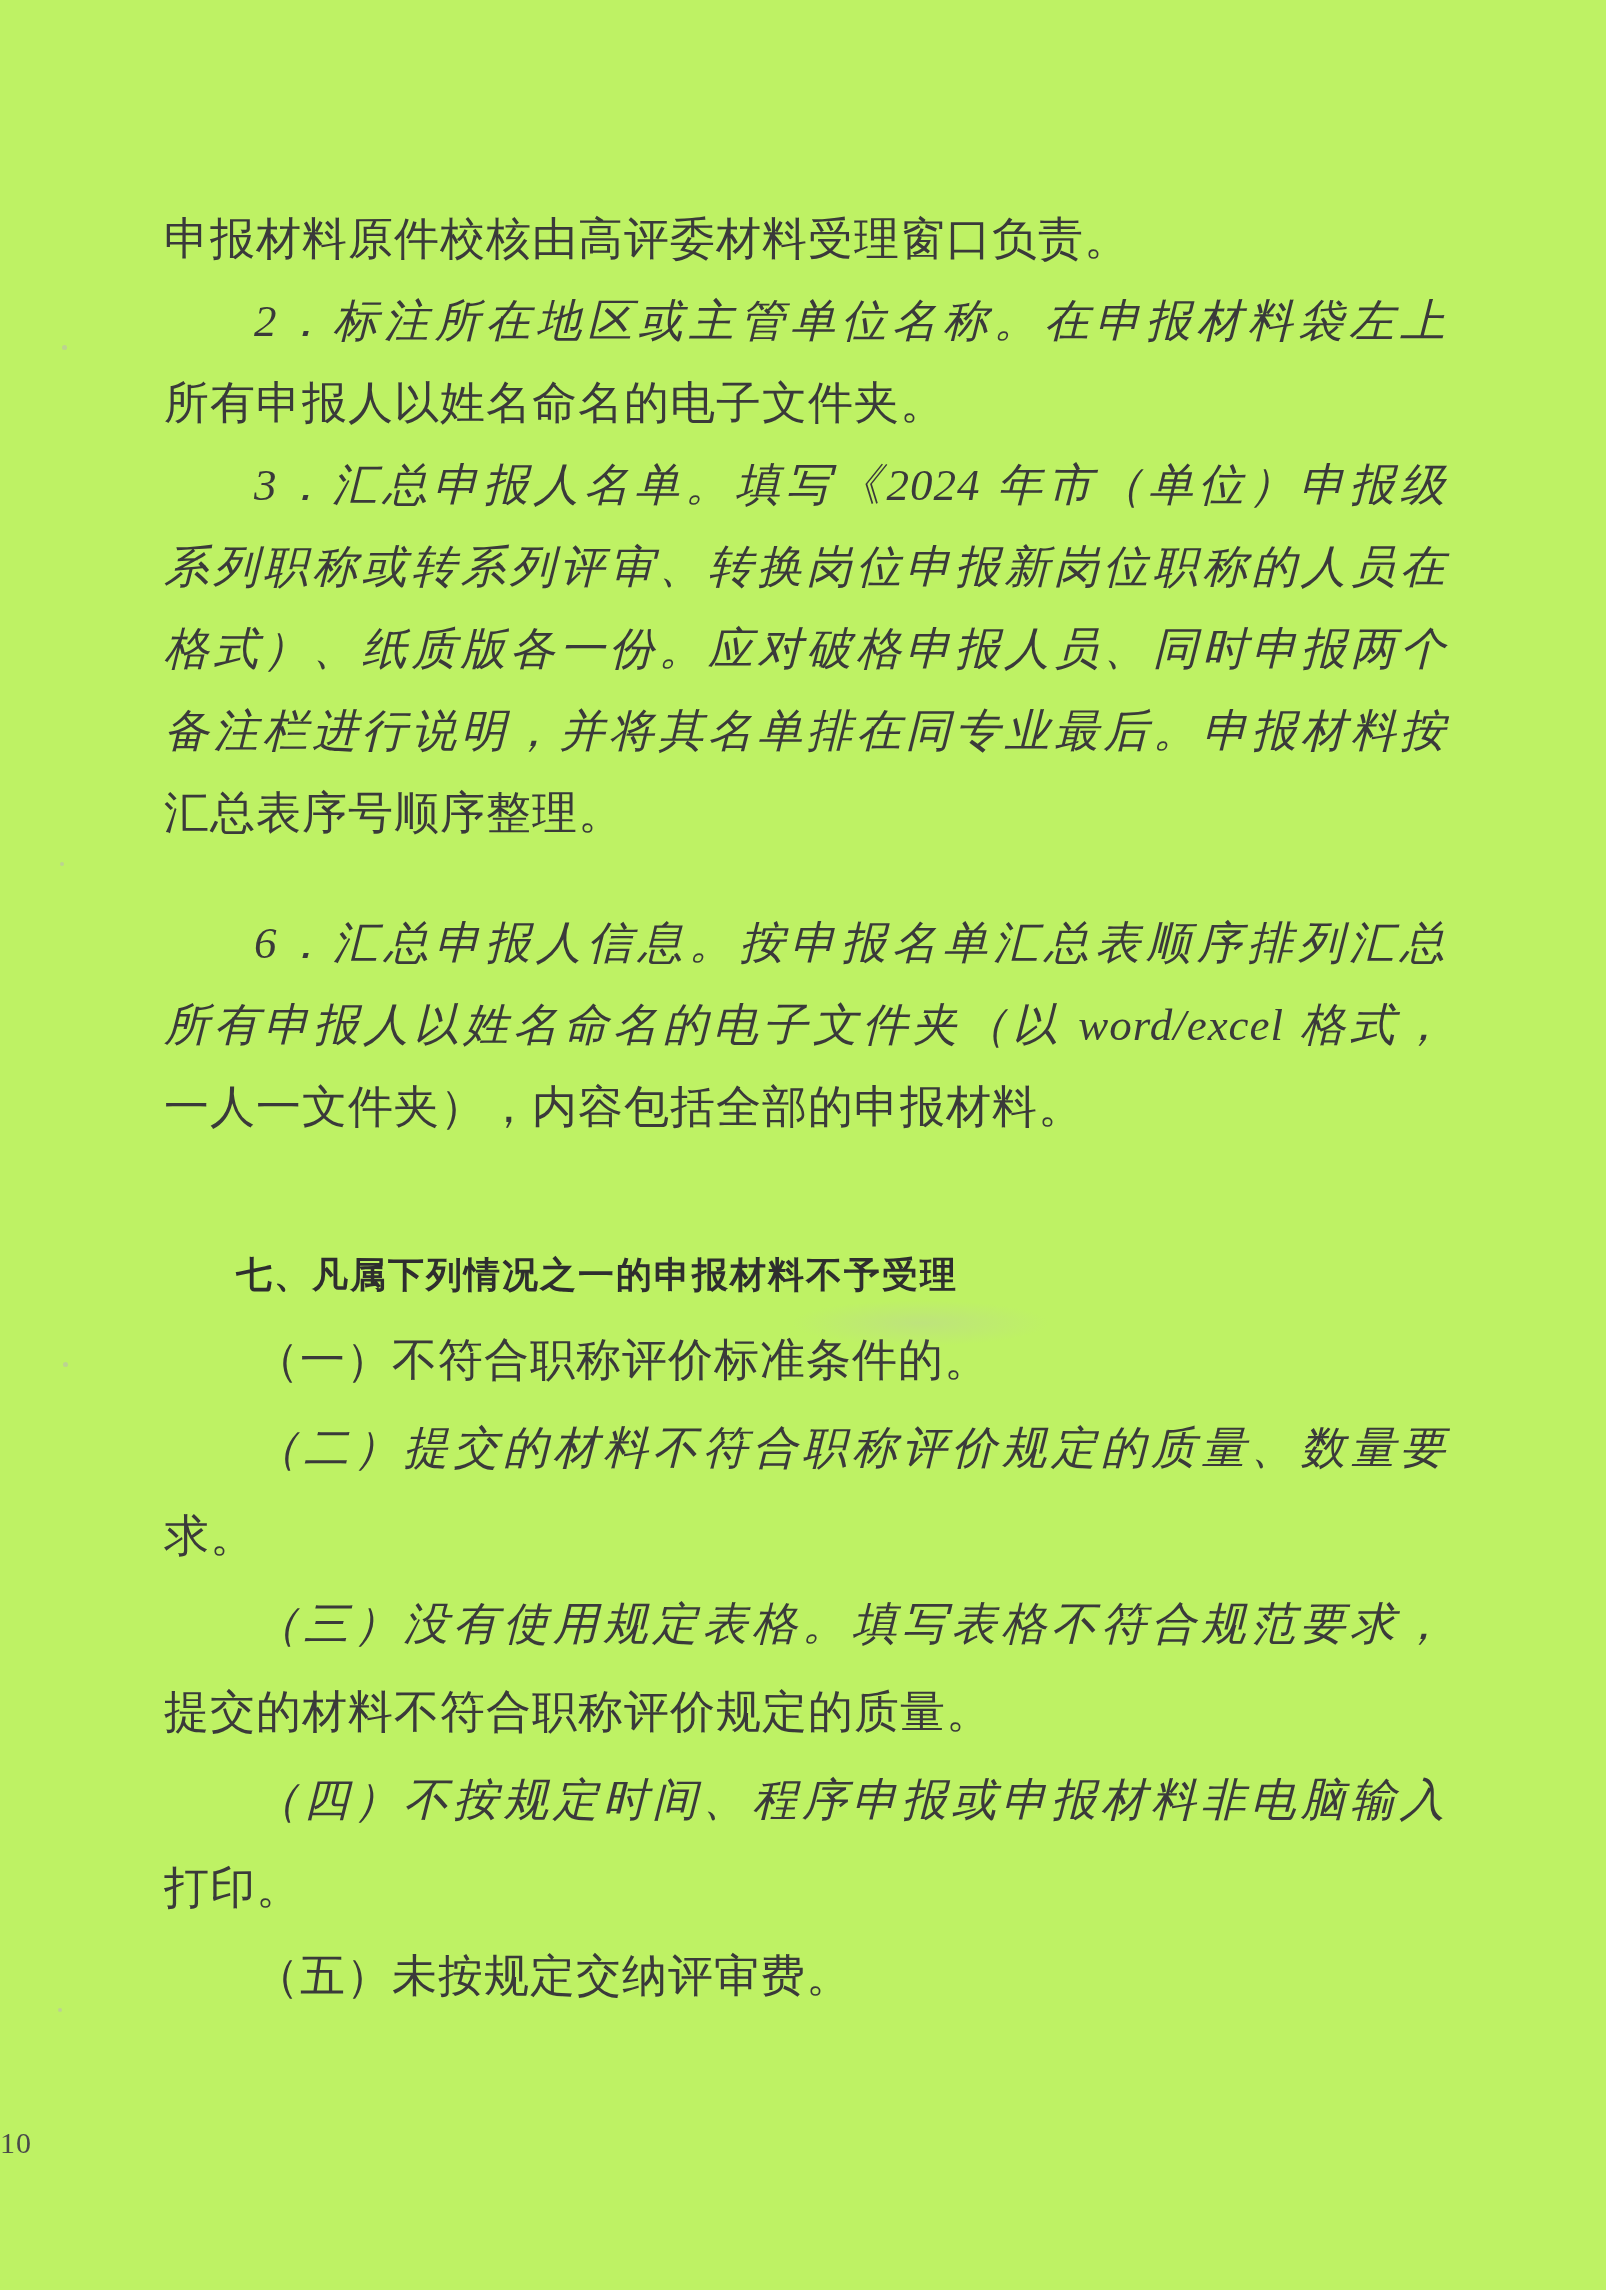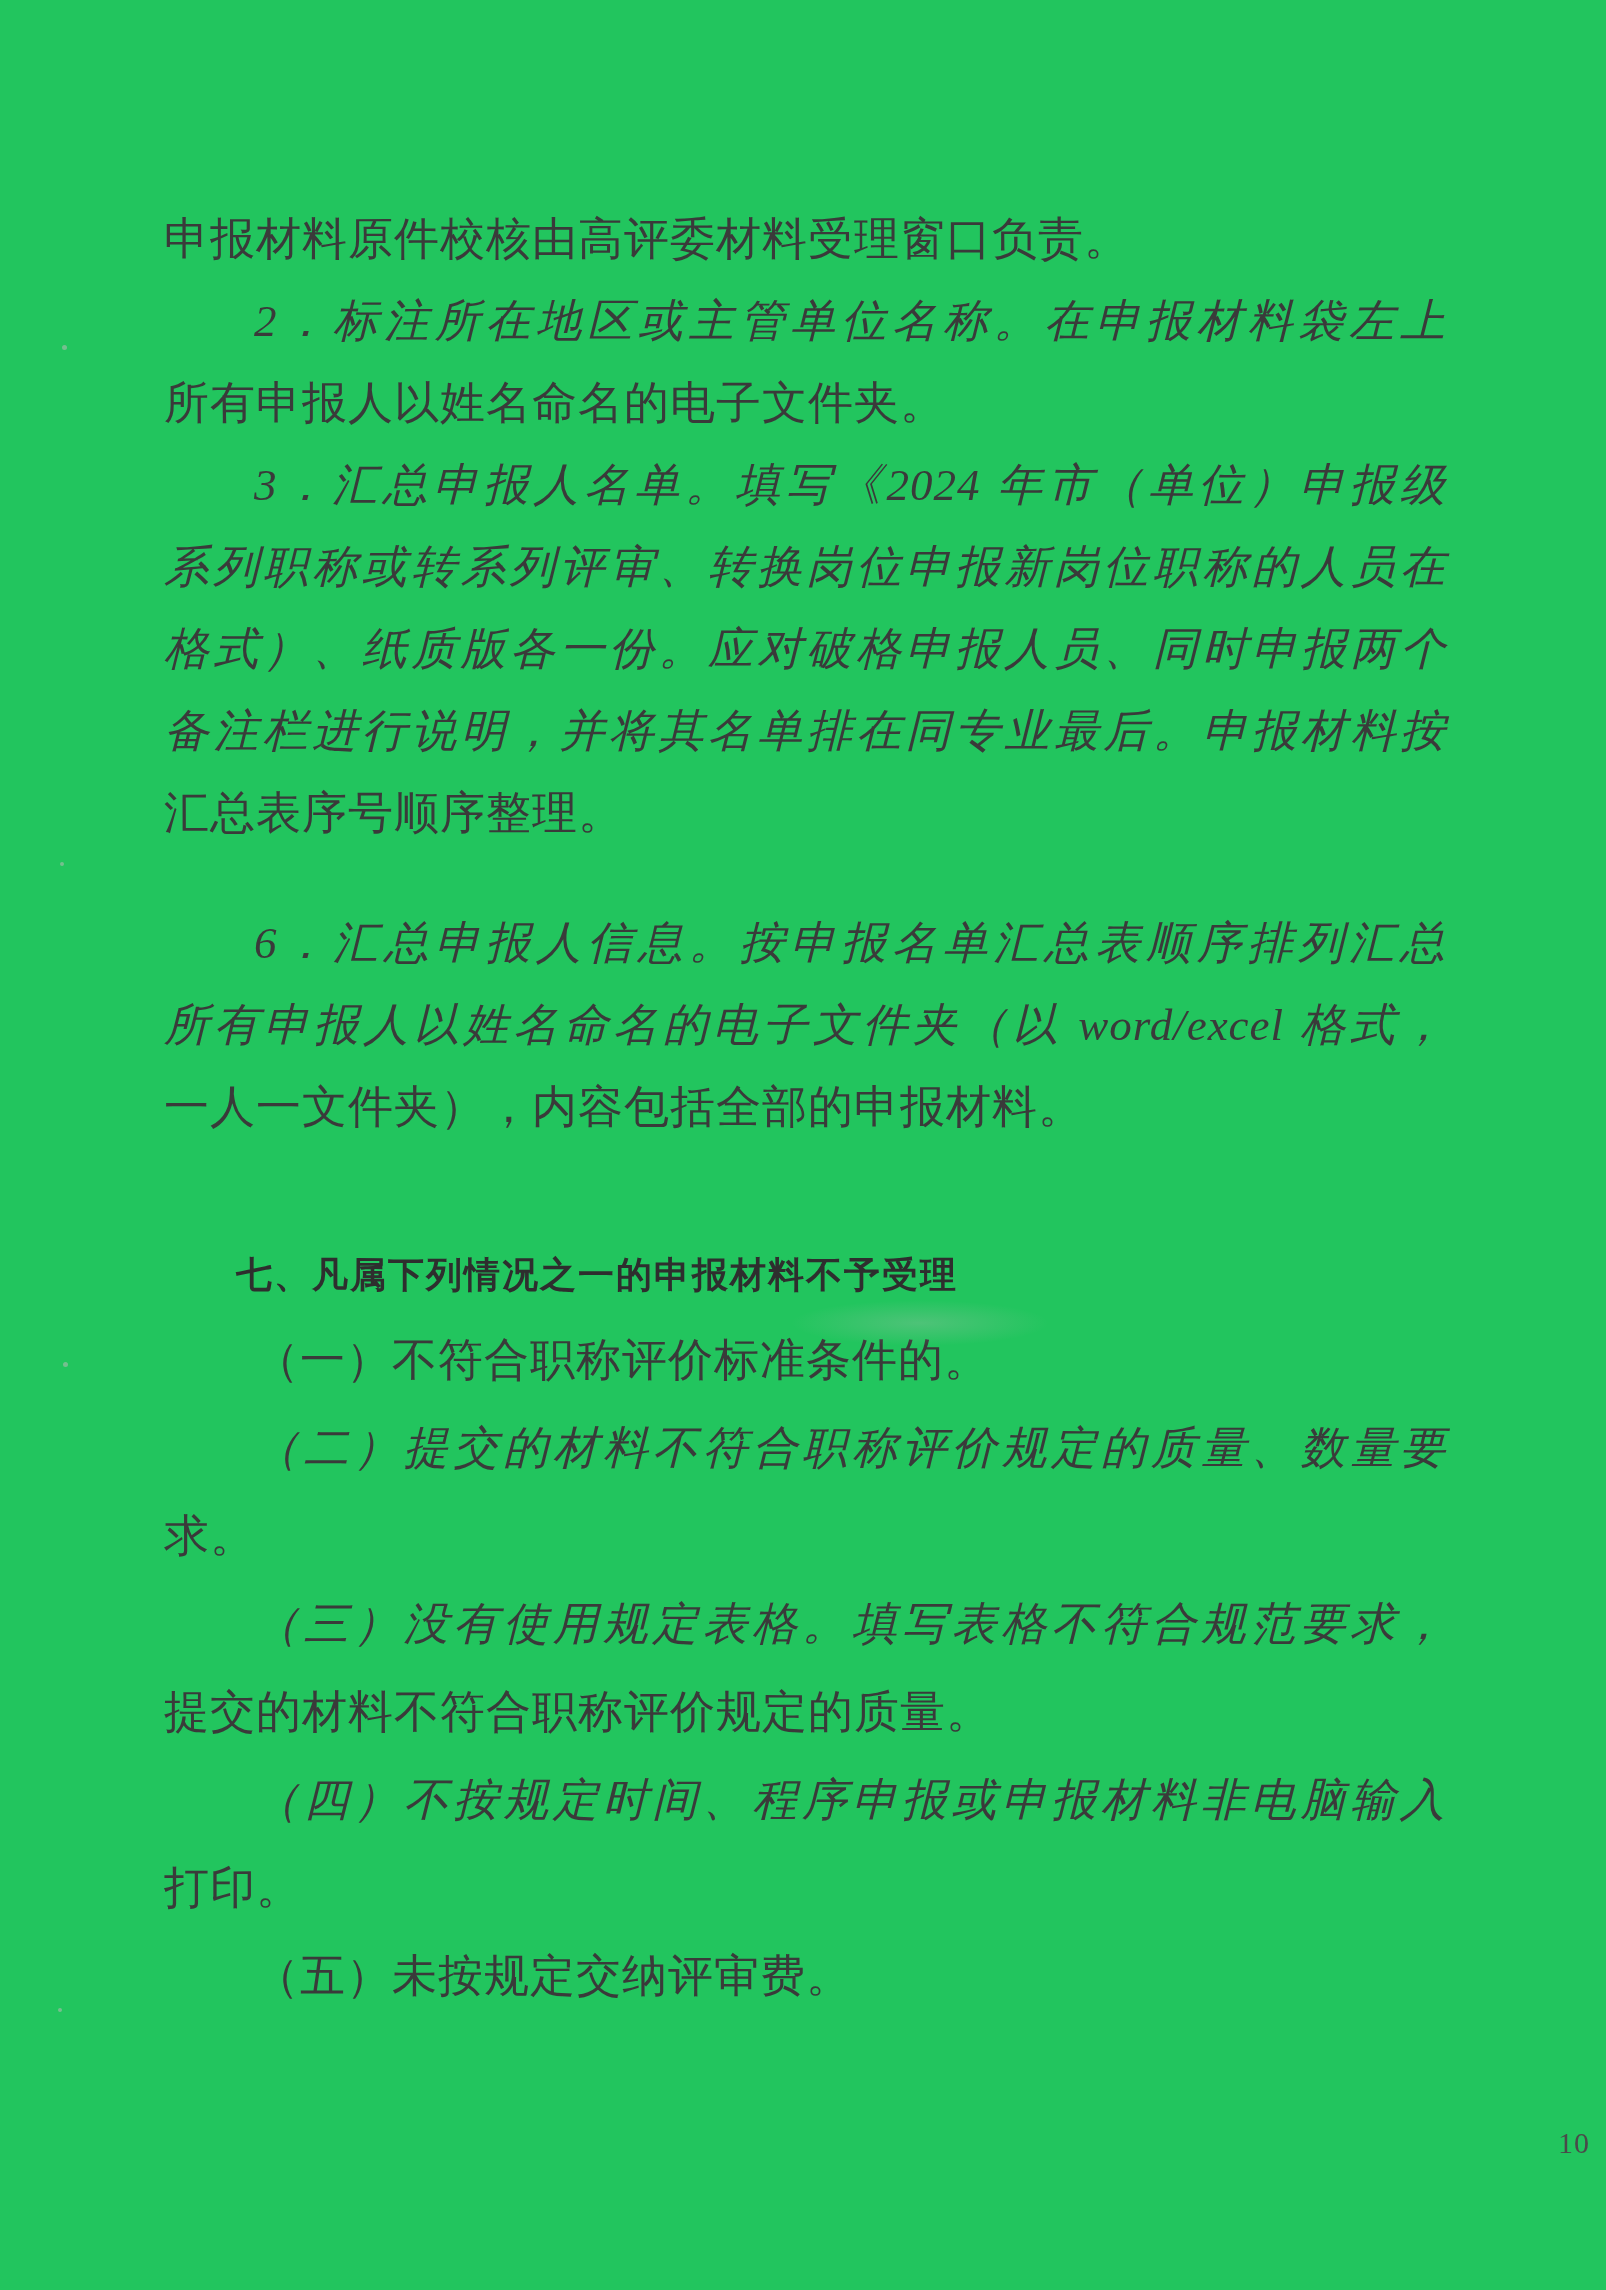--- a/index.html
+++ b/index.html
@@ -5,21 +5,21 @@
   html, body {
     margin: 0;
     padding: 0;
     background: #e8e8e8;
   }
   .page {
     position: relative;
     width: 1606px;
     height: 2290px;
     margin: 0 auto;
-    background: #22c55e;
+    background: #bef264;
     overflow: hidden;
     font-family: "Liberation Serif", "DejaVu Serif", serif;
     color: #3a3a3a;
   }
   .doc {
     position: absolute;
     left: 164px;
     top: 198px;
     width: 1282px;
   }
@@ -49,23 +49,23 @@
   .bold {
     font-weight: bold;
     color: #2e2e2e;
     letter-spacing: 2px;
     font-family: "Liberation Sans", "DejaVu Sans", sans-serif;
     font-size: 36px;
   }
   .page-number {
     position: absolute;
     left: 0;
-    right: 16px;
+    right: 0;
     top: 2126px;
-    text-align: right;
+    text-align: left;
     font-size: 30px;
     color: #4a4a4a;
     letter-spacing: 1px;
   }
   
   .speck {
     position: absolute;
     background: #b9b9b6;
     border-radius: 50%;
     opacity: .55;

